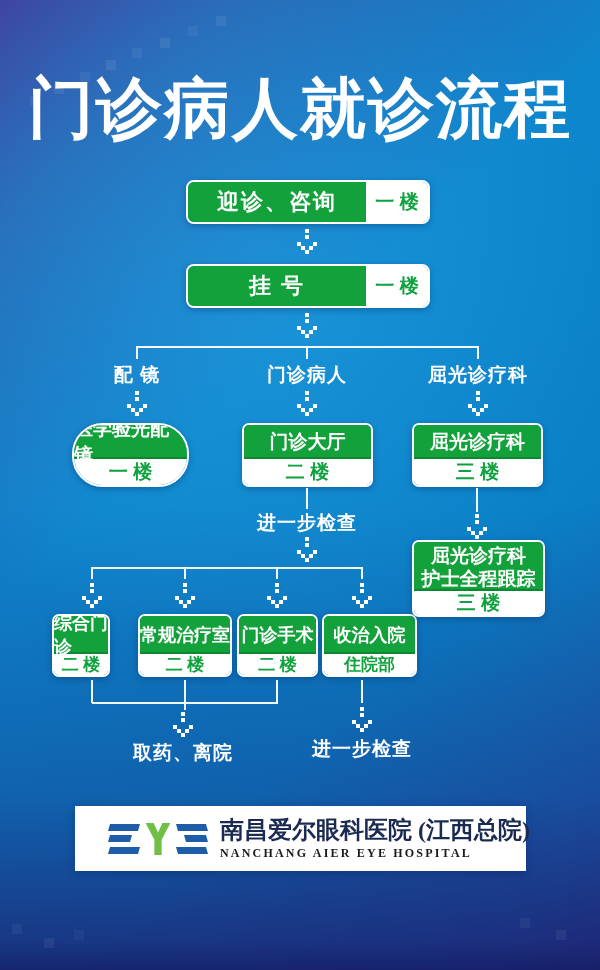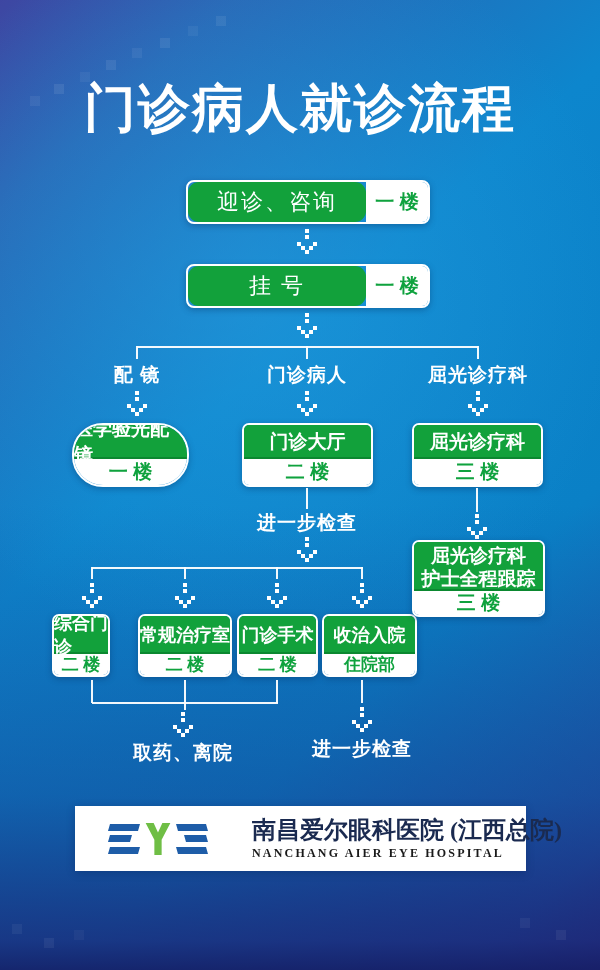--- a/index.html
+++ b/index.html
@@ -16,30 +16,30 @@
       30px 96px 0 rgba(255,255,255,.06), 54px 84px 0 rgba(255,255,255,.08),
       80px 72px 0 rgba(255,255,255,.05), 106px 60px 0 rgba(255,255,255,.08),
       132px 48px 0 rgba(255,255,255,.06), 160px 38px 0 rgba(255,255,255,.08),
       188px 26px 0 rgba(255,255,255,.05), 216px 16px 0 rgba(255,255,255,.07),
       12px 924px 0 rgba(255,255,255,.05), 44px 938px 0 rgba(255,255,255,.06),
       74px 930px 0 rgba(255,255,255,.04), 520px 918px 0 rgba(255,255,255,.05),
       556px 930px 0 rgba(255,255,255,.06);}
   .title{
     position:absolute;top:74px;left:0;width:600px;text-align:center;color:#fff;
     font-family:"Liberation Serif","DejaVu Serif",serif;font-weight:bold;
-    font-size:52px;letter-spacing:2px;line-height:70px;
+    font-size:66px;letter-spacing:2px;line-height:70px;
   }
   
   .pill{
     position:absolute;width:244px;height:44px;display:flex;box-sizing:border-box;
     border:2px solid #fff;border-radius:8px;overflow:hidden;
     box-shadow:0 2px 6px rgba(0,40,90,.35);
   }
   .pill-main{flex:1;background:#12a13b;color:#fff;display:flex;align-items:center;justify-content:center;
-    font-size:22px;font-weight:normal;letter-spacing:2px;border-radius:11px;}
+    font-size:22px;font-weight:bold;letter-spacing:2px;}
   .pill-floor{width:62px;background:#fff;color:#0fa23e;display:flex;align-items:center;justify-content:center;
     font-size:19px;font-weight:bold;}
   
   .stack{
     position:absolute;box-sizing:border-box;border:2px solid #fff;border-radius:7px;overflow:hidden;
     box-shadow:0 2px 6px rgba(0,40,90,.35);display:flex;flex-direction:column;
   }
   .stack-head{background:#12a13b;color:#fff;display:flex;flex-direction:column;align-items:center;justify-content:center;
     font-weight:bold;box-shadow:inset 0 -2px 0 rgba(0,90,30,.35);}
   .stack-floor{background:#fff;color:#0fa23e;display:flex;align-items:center;justify-content:center;font-weight:bold;}
@@ -48,21 +48,21 @@
   
   .hline,.vline{position:absolute;background:rgba(255,255,255,.95);}
   .hline{height:1.5px;} .vline{width:1.5px;}
   
   .darr{position:absolute;width:4px;height:4px;}
   .darr::before{content:"";position:absolute;left:0;top:0;width:4px;height:4px;background:#fff;
     box-shadow:0 6px 0 #fff,-8px 13px 0 #fff,8px 13px 0 #fff,-4px 17px 0 #fff,4px 17px 0 #fff,0 21px 0 #fff;}
   .flabel{position:absolute;width:160px;text-align:center;color:#fff;font-size:19px;font-weight:bold;letter-spacing:1px;}
   
   .footer-bar{position:absolute;left:75px;top:806px;width:451px;height:65px;background:#fff;
-    display:flex;align-items:center;padding-left:34px;box-sizing:border-box;box-shadow:0 2px 8px rgba(0,30,80,.3);gap:32px;}
+    display:flex;align-items:center;padding-left:34px;box-sizing:border-box;box-shadow:0 2px 8px rgba(0,30,80,.3);}
   .eye-logo{display:flex;align-items:center;gap:3px;height:34px;}
   .logo-e{width:30px;height:30px;display:flex;flex-direction:column;justify-content:space-between;}
   .logo-e .bar{height:7px;background:#1e5da8;transform:skewX(-16deg);}
   .logo-e .bar.long{width:30px;} .logo-e .bar.short{width:22px;}
   .logo-e.flipped{transform:scaleX(-1);}
   .hosp-names{margin-left:13px;display:flex;flex-direction:column;justify-content:center;}
   .hosp-cn{font-family:"Liberation Serif","DejaVu Serif",serif;font-weight:bold;font-size:24px;color:#1a2a50;line-height:28px;white-space:nowrap;}
   .hosp-en{font-family:"Liberation Serif","DejaVu Serif",serif;font-weight:bold;font-size:12px;letter-spacing:2.2px;color:#1a1a1a;margin-top:2px;}
 </style>
 </head>

